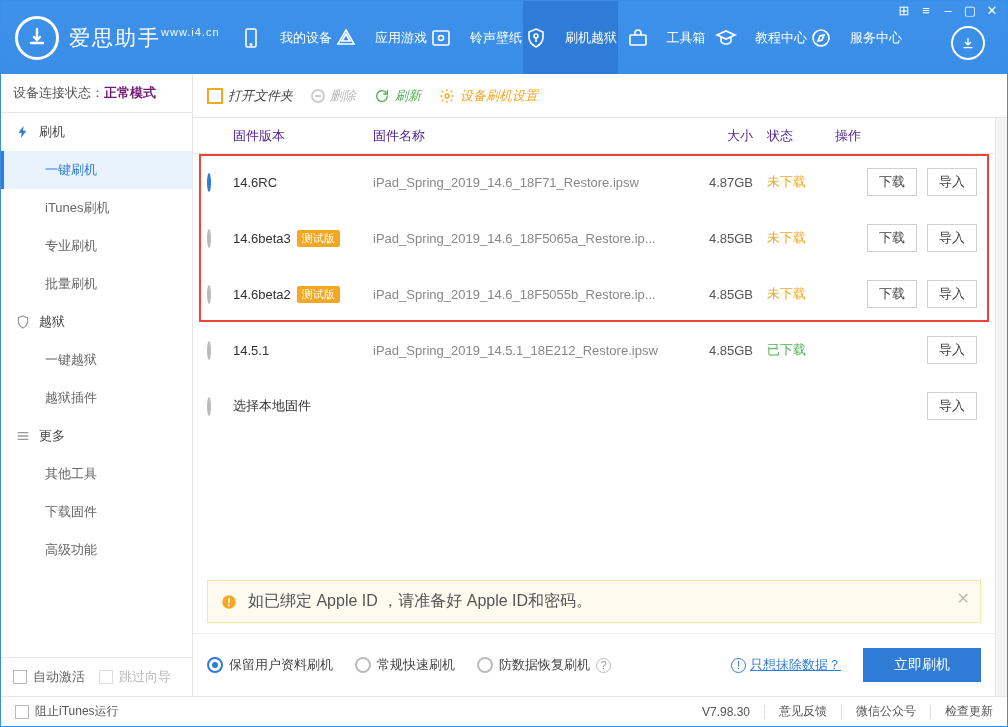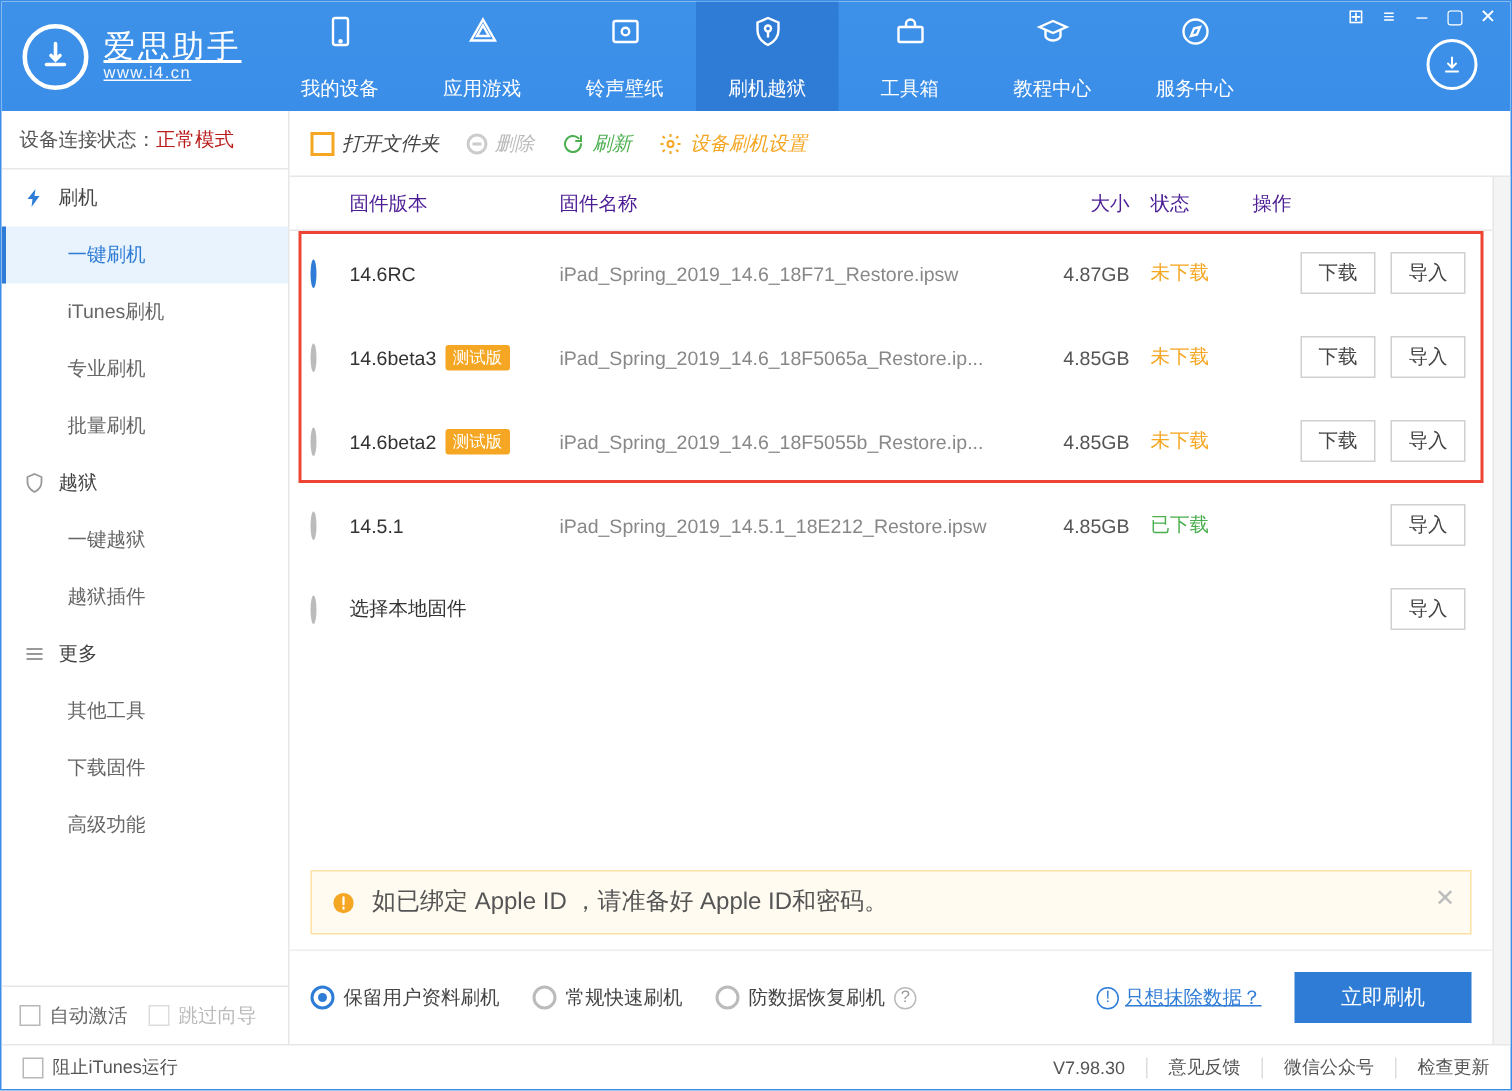--- a/index.html
+++ b/index.html
@@ -3,41 +3,41 @@
 <meta charset="utf-8">
 <style>
 * { margin: 0; padding: 0; box-sizing: border-box; font-family: "Microsoft YaHei", sans-serif; }
 body { width: 1008px; height: 727px; background: #fff; overflow: hidden; border: 1px solid #3b8ee8; }
 
 
 .header { height: 73px; background: linear-gradient(#3e91e8, #3b8ee8); display: flex; align-items: center; color: #fff; position: relative; }
 .logo-block { display: flex; align-items: center; padding: 0 18px 0 14px; }
 .logo-circle { width: 44px; height: 44px; border: 3px solid #fff; border-radius: 50%; display: flex; align-items: center; justify-content: center; margin-right: 10px; }
 .logo-circle svg { width: 24px; height: 24px; }
-.logo-text { display: flex; flex-direction: column; line-height: 1.1; text-decoration: underline; }
+.logo-text { display: flex; flex-direction: row; line-height: 1.1; }
 .logo-title { font-size: 21px; font-weight: 500; letter-spacing: 2px; }
 .logo-sub { font-size: 11px; letter-spacing: 1px; opacity: .95; }
 
 .nav { display: flex; height: 100%; }
-.nav-item { width: 95px; display: flex; flex-direction: column; align-items: center; justify-content: center; gap: 16px; font-size: 13px; cursor: pointer; }
+.nav-item { width: 95px; display: flex; flex-direction: row; align-items: center; justify-content: center; gap: 16px; font-size: 13px; cursor: pointer; }
 .nav-item.active { background: #2f7cd6; }
 .nav-item .ico { width: 26px; height: 26px; display: flex; align-items: center; justify-content: center; }
 .nav-item svg { width: 24px; height: 24px; stroke: #fff; fill: none; stroke-width: 1.6; }
 
 .win-ctrls { position: absolute; right: 6px; top: 0; display: flex; gap: 4px; }
 .win-ctrls span { width: 18px; height: 18px; display: flex; align-items: center; justify-content: center; cursor: pointer; font-size: 13px; }
 .dl-circle { position: absolute; right: 22px; bottom: 14px; width: 34px; height: 34px; border: 2px solid #fff; border-radius: 50%; display: flex; align-items: center; justify-content: center; cursor: pointer; }
 
 
 .body { display: flex; height: calc(100% - 73px - 30px); }
 
 
 .sidebar { width: 192px; border-right: 1px solid #e7e7e7; display: flex; flex-direction: column; font-size: 13px; }
 .dev-status { padding: 10px 12px; border-bottom: 1px solid #e7e7e7; color: #555; }
-.dev-status b { color: #b91c1c; font-weight: 400; }
+.dev-status b { color: #701a75; font-weight: 700; }
 .side-head { display: flex; align-items: center; gap: 8px; padding: 10px 14px; color: #444; }
 .side-head .ico { width: 16px; height: 16px; display: flex; align-items: center; justify-content: center; }
 .side-sub { padding: 10px 14px 10px 44px; color: #666; cursor: pointer; }
 .side-sub.active { background: #e9f3fd; color: #2f7cd6; border-left: 3px solid #2f7cd6; padding-left: 41px; }
 
 .side-bottom { margin-top: auto; }
 .activ-row { border-top: 1px solid #e7e7e7; padding: 10px 12px; display: flex; align-items: center; gap: 14px; color: #666; }
 .chk { width: 14px; height: 14px; border: 1px solid #b8b8b8; display: inline-block; background: #fff; }
 .dev-card { border-top: 1px solid #e7e7e7; padding: 10px 12px; }
 .dev-name { color: #2f7cd6; font-size: 14px; font-weight: 500; display: flex; align-items: center; gap: 6px; }

